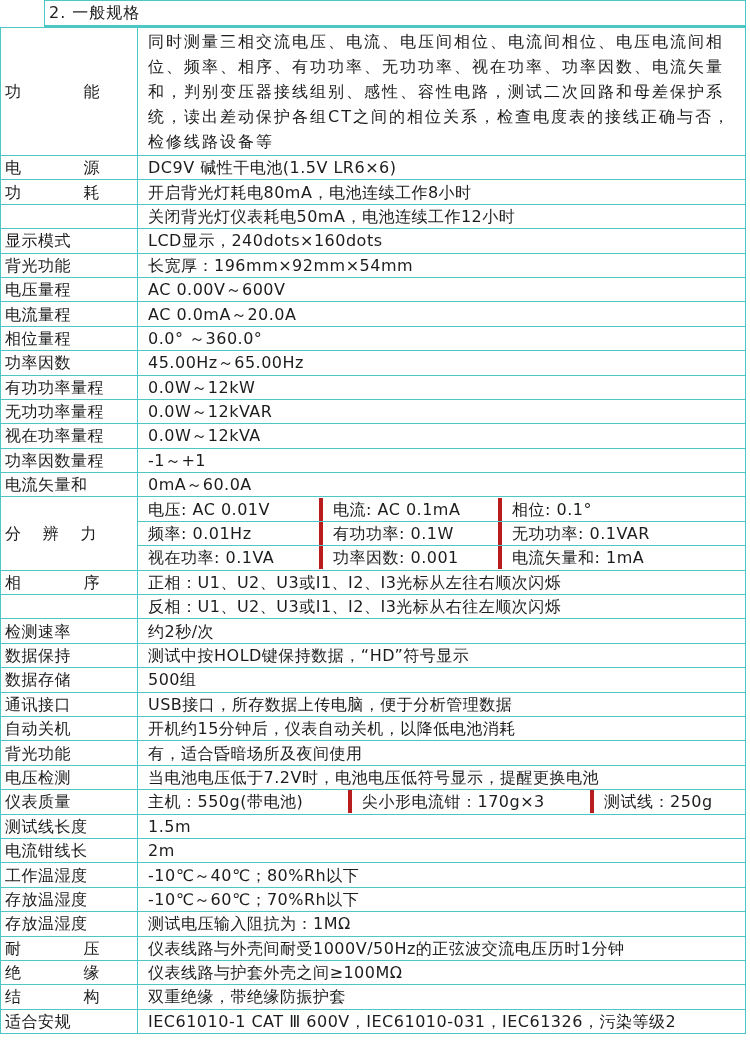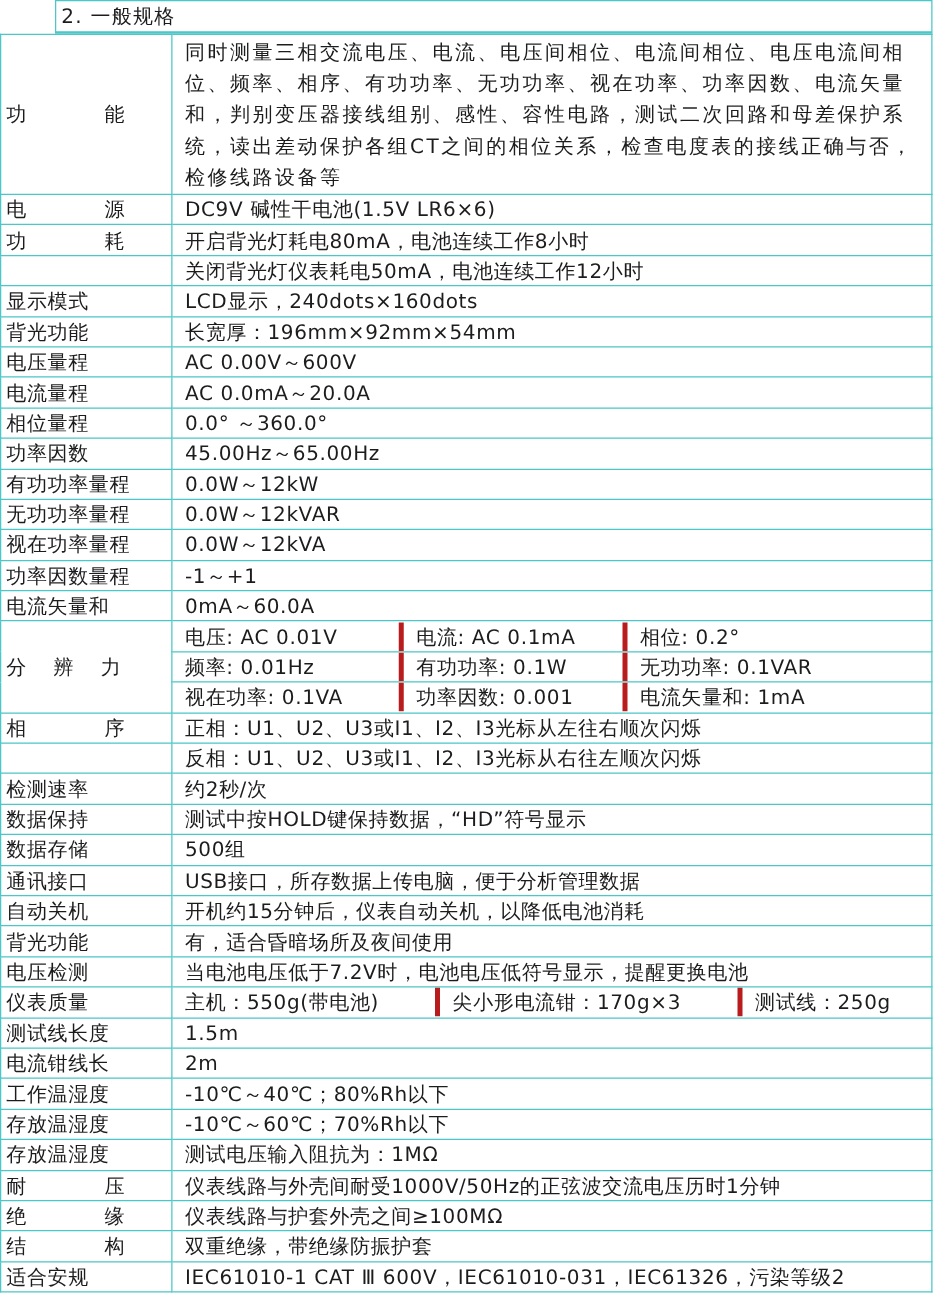--- a/index.html
+++ b/index.html
@@ -132,21 +132,21 @@
           <div class="lab-wide3">
               <span>分</span>
               <span>辨</span>
               <span>力</span>
             </div>
         </td>
         <td class="subwrap">
           <div class="sub">
             <div style="width:171px">电压: AC 0.01V</div>
             <div style="width:165px">电流: AC 0.1mA</div>
-            <div style="flex:1">相位: 0.2°</div>
+            <div style="flex:1">相位: 0.1°</div>
           </div>
         </td>
       </tr>
       <tr>
         <td class="subwrap">
           <div class="sub">
             <div style="width:171px">频率: 0.01Hz</div>
             <div style="width:165px">有功功率: 0.1W</div>
             <div style="flex:1">无功功率: 0.1VAR</div>
           </div>

